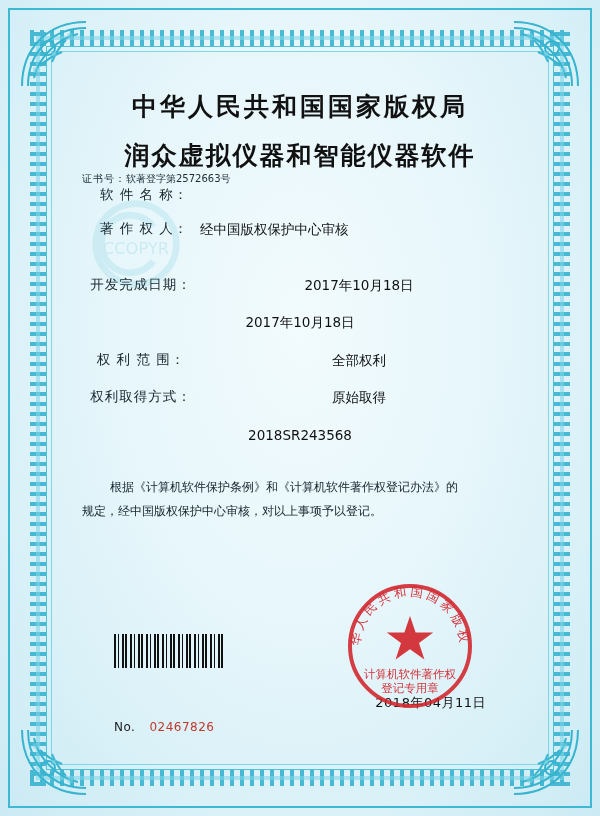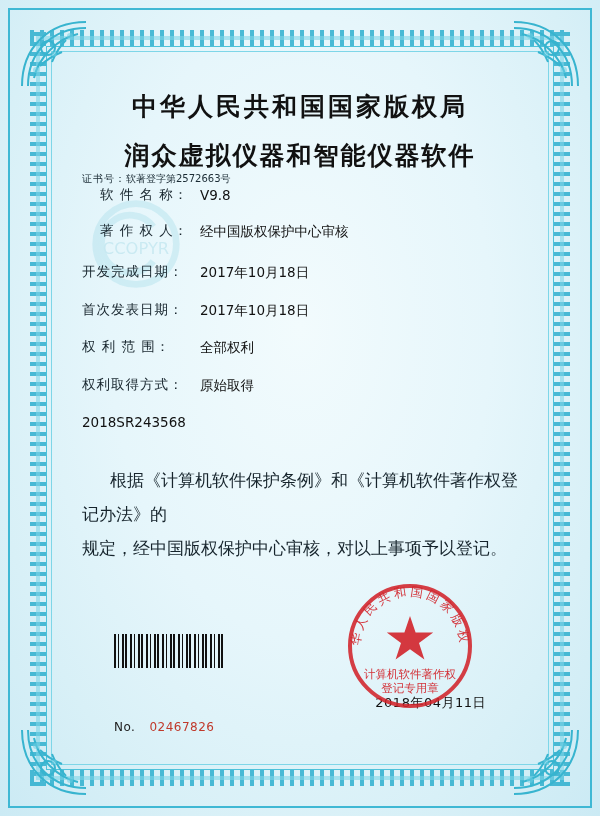--- a/index.html
+++ b/index.html
@@ -133,25 +133,25 @@
     letter-spacing: 1px;
     color: #18262e;
   }
   .row.indent .label { padding-left: 18px; width: 100px; flex-basis: 100px;}
   .row .value {
     flex: 1;
     color: #111;
     line-height: 1.45;
   }
   .row .value .sub { display: block; }
-  .group2 { margin-top: 22px; }
+  .group2 { margin-top: 36px; text-align: center; }
   .group2 .row { margin-bottom: 18px; }
   .statement {
     margin-top: 30px;
-    font-size: 17px;
+    font-size: 12px;
     line-height: 2.0;
     color: #16242c;
   }
   .statement p { margin: 0; }
   .statement .p1 { text-indent: 28px; }
 
   
   .barcode {
     position: absolute;
     left: 62px;
@@ -290,36 +290,34 @@
     <div class="title2">润众虚拟仪器和智能仪器软件</div>
 
     <div class="cert-no">
       <span class="lbl">证书号：</span><span class="val">软著登字第2572663号</span>
     </div>
 
     <div class="fields">
       <div class="row indent">
         <div class="label">软 件 名 称：</div>
         <div class="value">
-          <span class="sub">V9.8</span>
         </div>
       </div>
       <div class="row indent">
         <div class="label">著 作 权 人：</div>
         <div class="value">经中国版权保护中心审核</div>
       </div>
     </div>
 
     <div class="fields group2">
       <div class="row">
         <div class="label">开发完成日期：</div>
         <div class="value">2017年10月18日</div>
       </div>
       <div class="row">
-        <div class="label">首次发表日期：</div>
         <div class="value">2017年10月18日</div>
       </div>
       <div class="row">
         <div class="label">权 利 范 围：</div>
         <div class="value">全部权利</div>
       </div>
       <div class="row">
         <div class="label">权利取得方式：</div>
         <div class="value">原始取得</div>
       </div>

